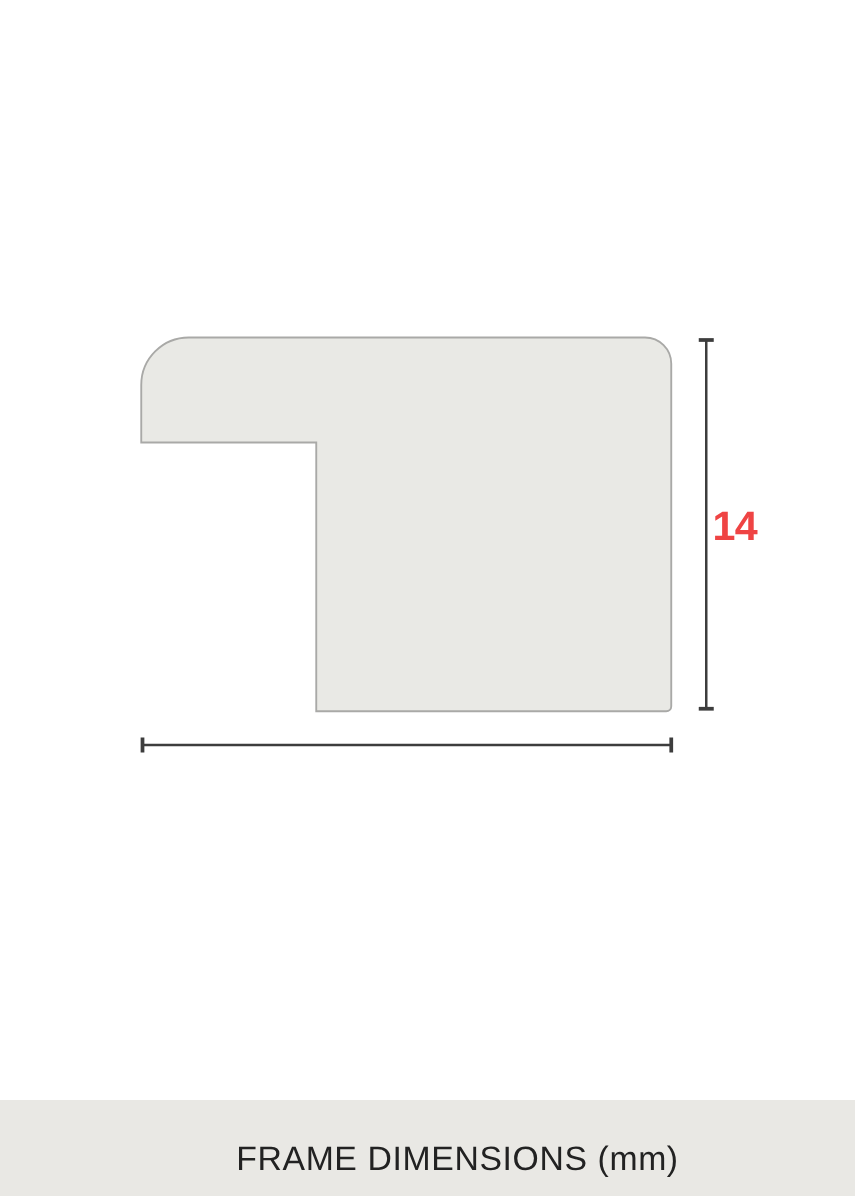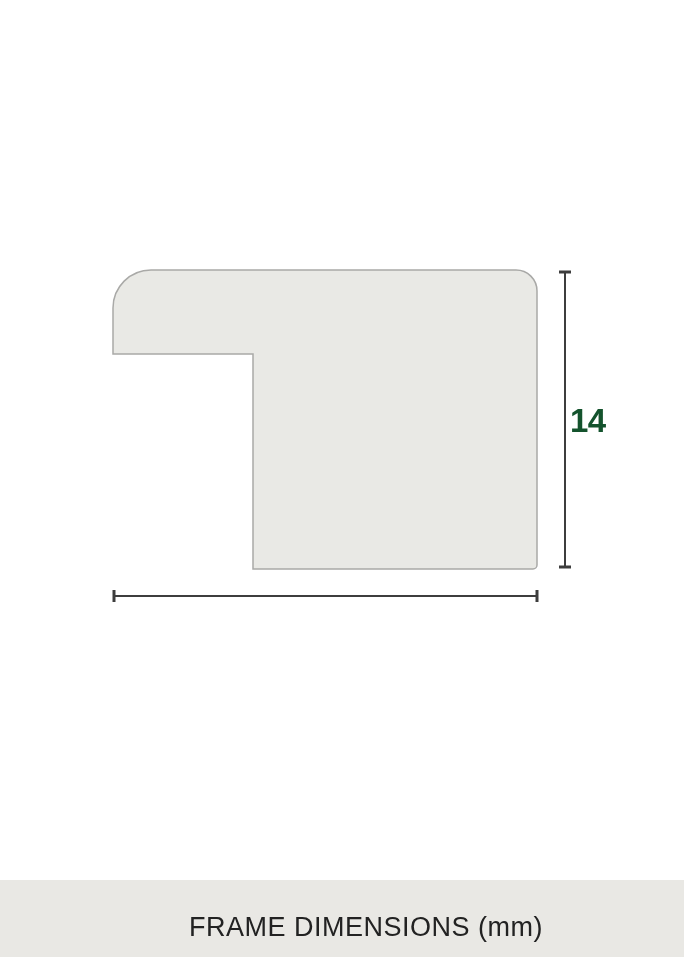--- a/index.html
+++ b/index.html
@@ -18,21 +18,21 @@
   .diagram-svg {
     position: absolute;
     left: 0;
     top: 0;
     width: 684px;
     height: 957px;
     display: block;
   }
   .dim-label {
     position: absolute;
-    color: #14532d;
+    color: #ef4444;
     font-size: 33px;
     font-weight: 700;
     letter-spacing: -0.5px;
     line-height: 36px;
     white-space: nowrap;
   }
   .dim-label-height {
     left: 570px;
     top: 403px;
   }

